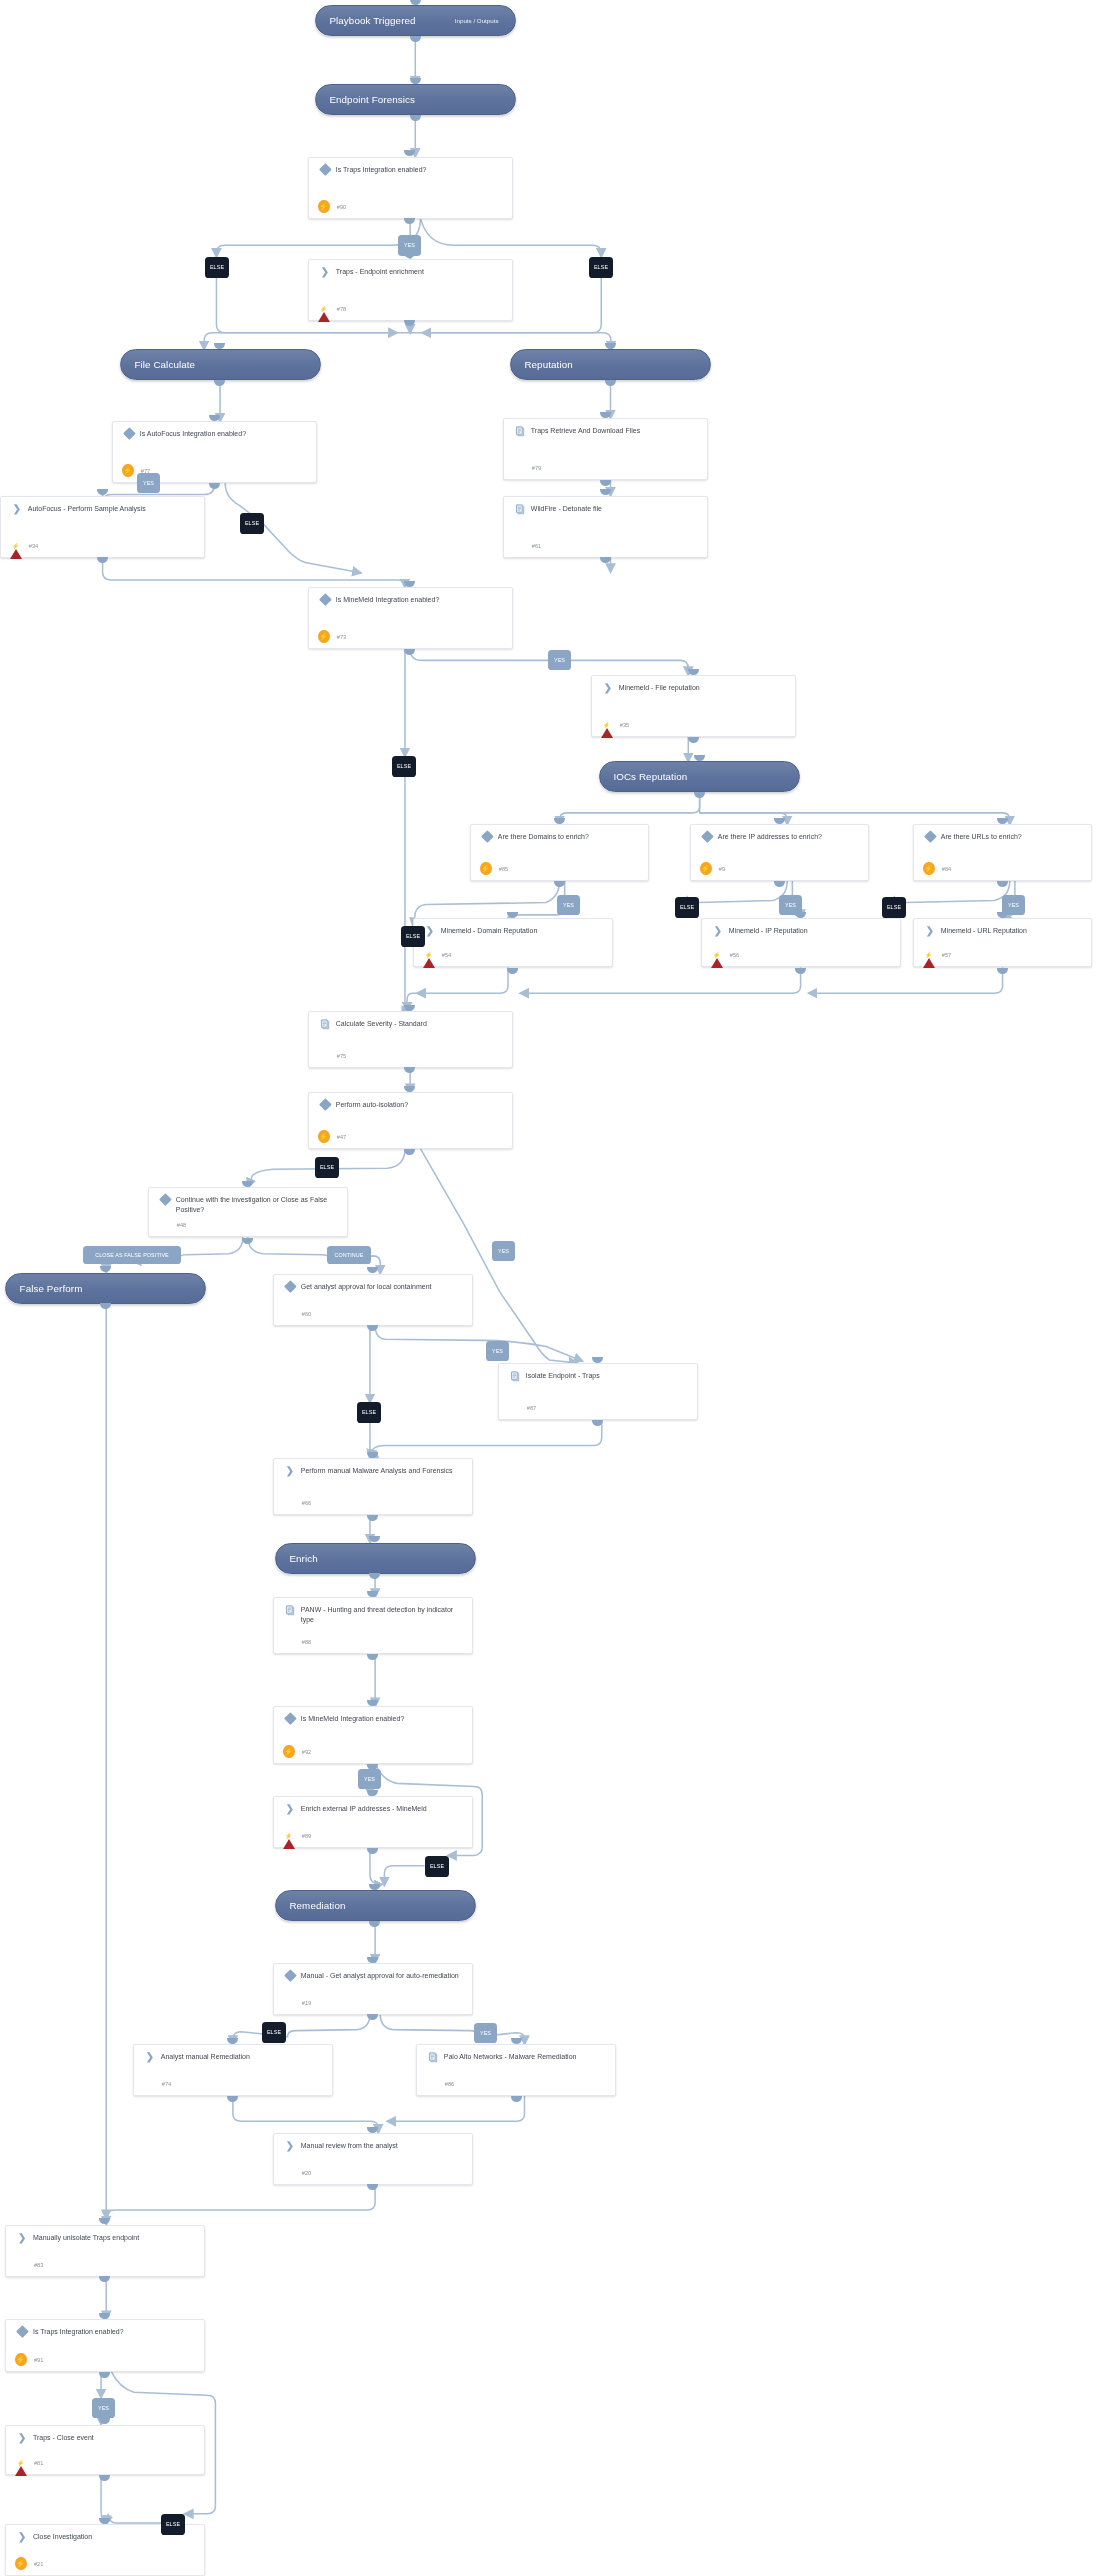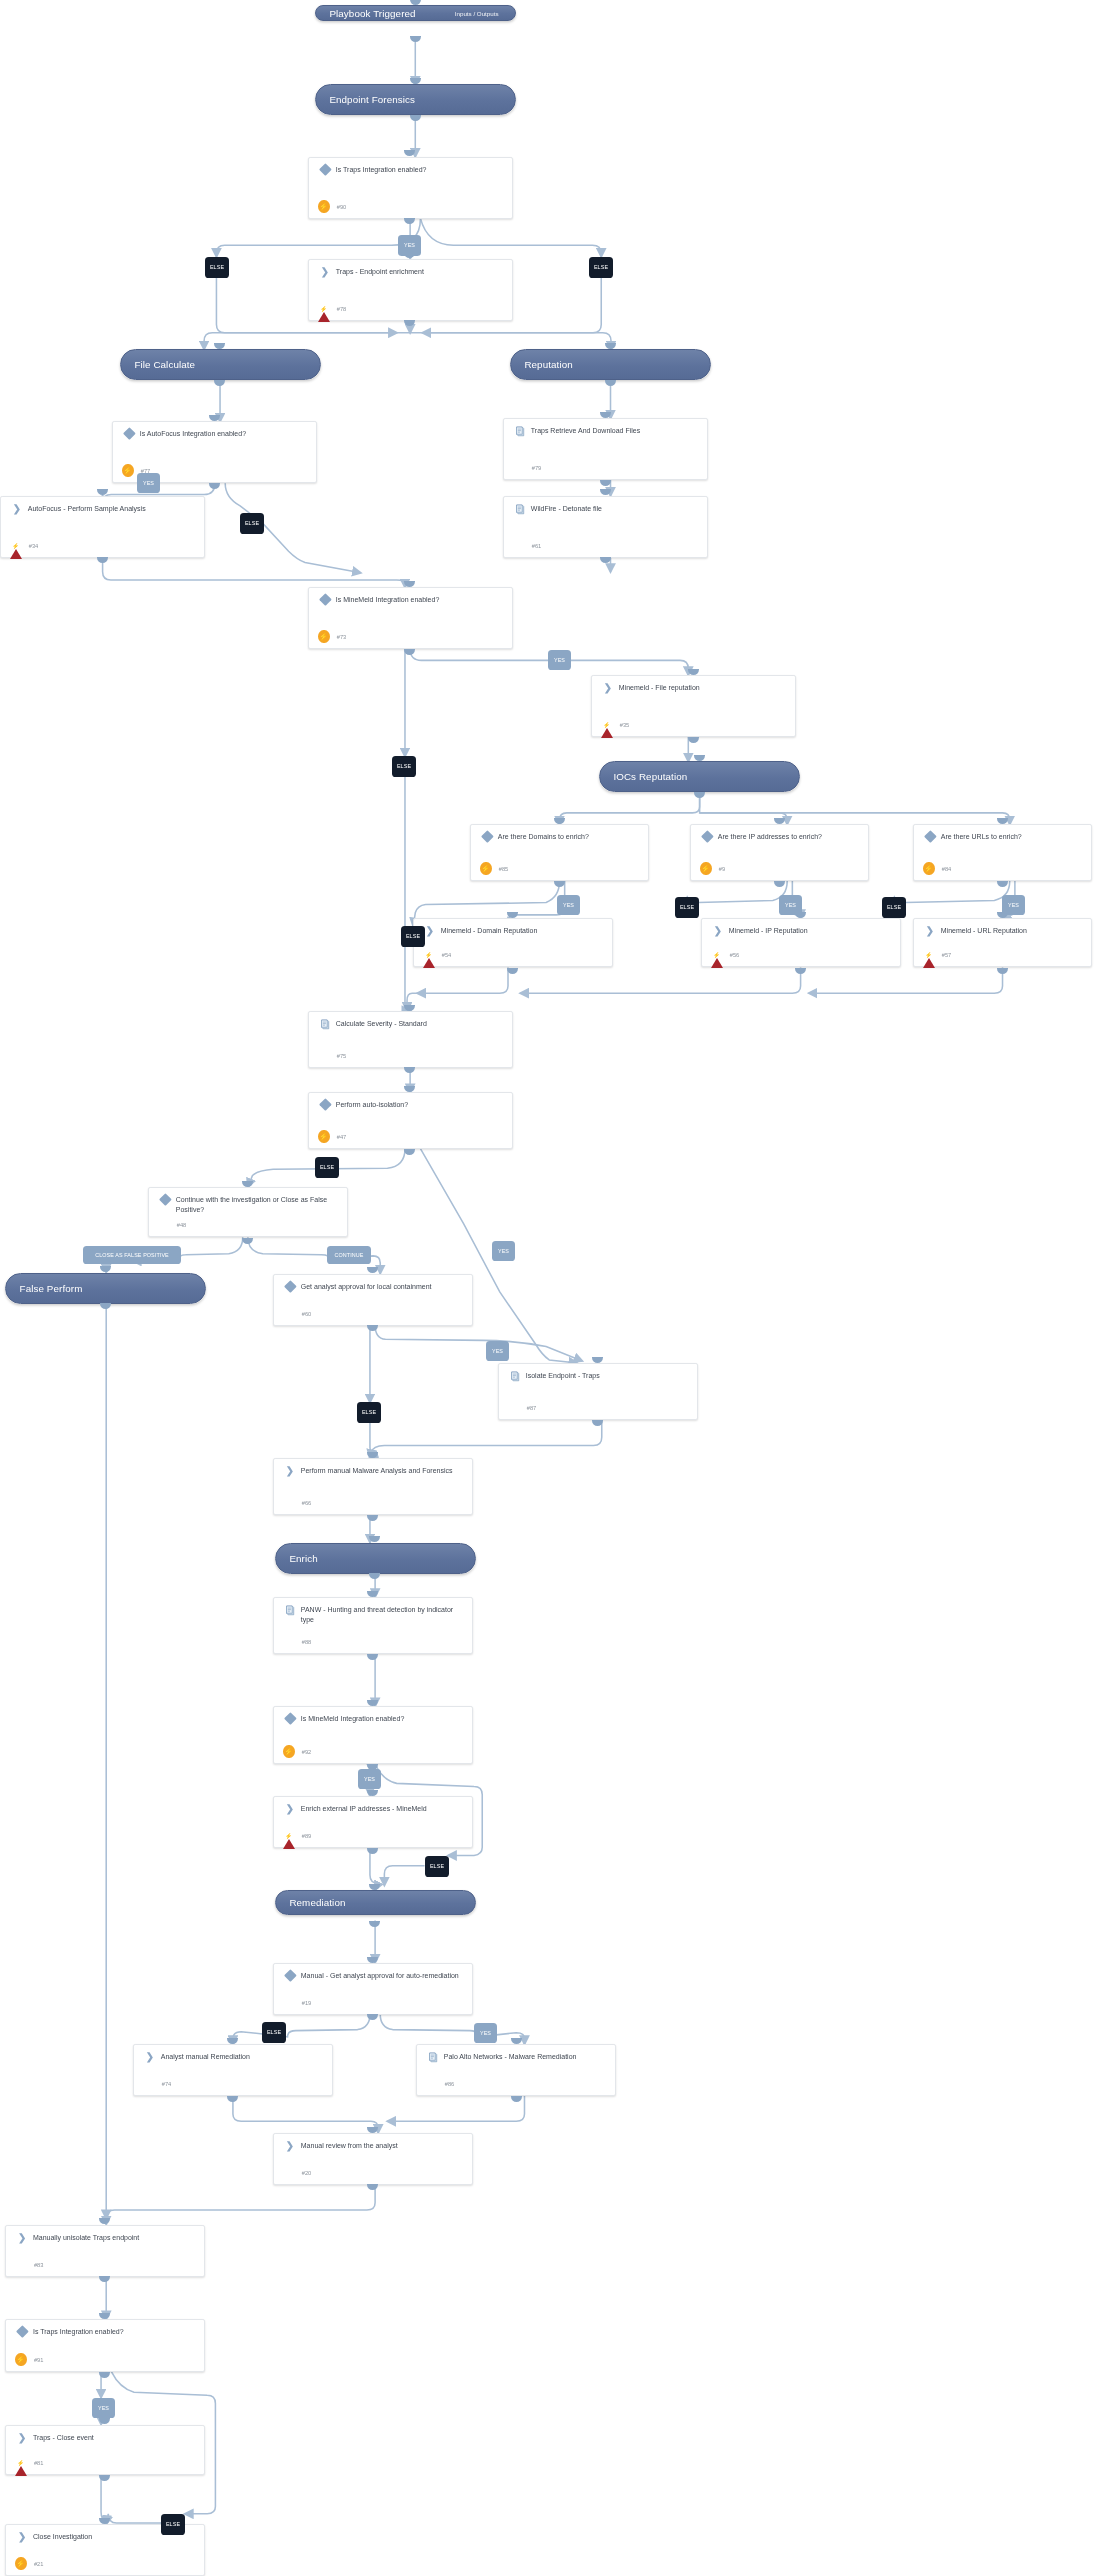--- a/index.html
+++ b/index.html
@@ -211,21 +211,21 @@
       <path d="M216,4604 Q232,4636 260,4644 L402,4650 Q418,4650 418,4666 L418,4866 Q418,4880 402,4880 L359,4880"></path>
       <path d="M313,4898 L226,4898 Q210,4898 210,4880 L206,4900"></path>
 
       <path d="M196,4804 L196,4876 Q196,4892 206,4892 L206,4900"></path>
 
       <path d="M206,5000 L206,5091"></path>
     </g>
   </svg>
 
   <div id="stage-layer">
-      <div class="stage" style="left: 315px; top: 5.2px; width: 201px; height: 16px;">
+      <div class="stage" style="left: 315px; top: 5.2px; width: 201px; height: 31px;">
         <span class="stage-title">Playbook Triggered</span>
         <span class="stage-sub">Inputs / Outputs</span>
       </div>
       <div class="stage" style="left: 315px; top: 84px; width: 201px; height: 31px;">
         <span class="stage-title">Endpoint Forensics</span>
       </div>
       <div class="stage" style="left: 120px; top: 349px; width: 201px; height: 31px;">
         <span class="stage-title">File Calculate</span>
       </div>
       <div class="stage" style="left: 510px; top: 349px; width: 201px; height: 31px;">
@@ -233,21 +233,21 @@
       </div>
       <div class="stage" style="left: 599px; top: 761px; width: 201px; height: 31px;">
         <span class="stage-title">IOCs Reputation</span>
       </div>
       <div class="stage" style="left: 5.2px; top: 1273px; width: 201px; height: 31px;">
         <span class="stage-title">False Perform</span>
       </div>
       <div class="stage" style="left: 275px; top: 1543px; width: 201px; height: 31px;">
         <span class="stage-title">Enrich</span>
       </div>
-      <div class="stage" style="left: 275px; top: 1890px; width: 201px; height: 25px;">
+      <div class="stage" style="left: 275px; top: 1890px; width: 201px; height: 31px;">
         <span class="stage-title">Remediation</span>
       </div>
     </div>
   <div id="task-layer">
       <div class="card" style="left: 308px; top: 157px; width: 205px; height: 62px;">
         <div class="card-row">
           <span class="card-ico">
             <span class="ico-diamond"></span>
           </span>
           <div class="card-title">Is Traps Integration enabled?</div>

